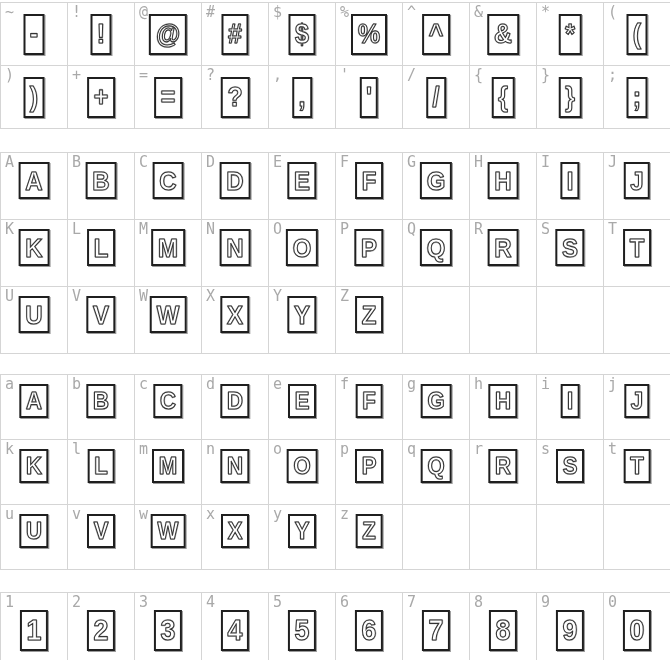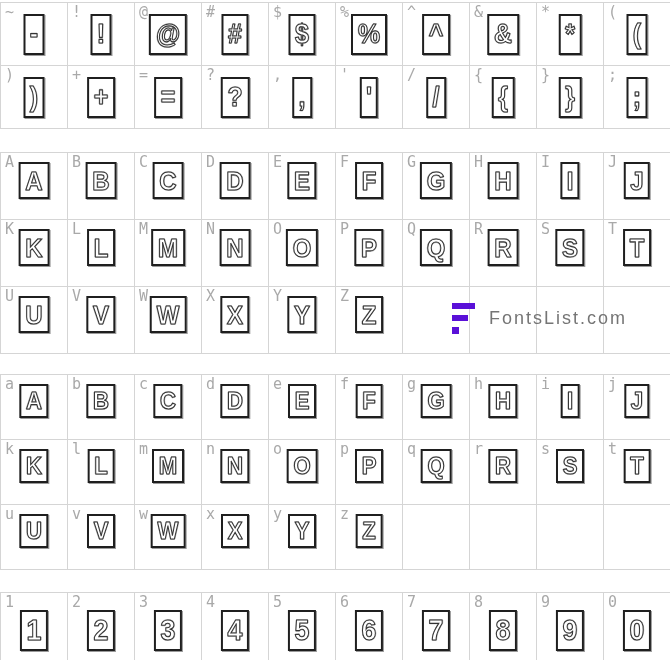--- a/index.html
+++ b/index.html
@@ -597,21 +597,13 @@
         </div>
         <div class="glyph-cell">
           <span class="cell-label">0</span>
           <div class="glyph-box">
             <span class="glyph-char">0</span>
           </div>
         </div>
       </div>
     </div>
 
-  <div id="logo">
-    <span class="logo-icon">
-      <span class="logo-bar1"></span>
-      <span class="logo-bar2"></span>
-      <span class="logo-bar3"></span>
-    </span>
-    <span class="logo-text">FontsList.com</span>
-  </div>
 </div>
 
 </body></html>

